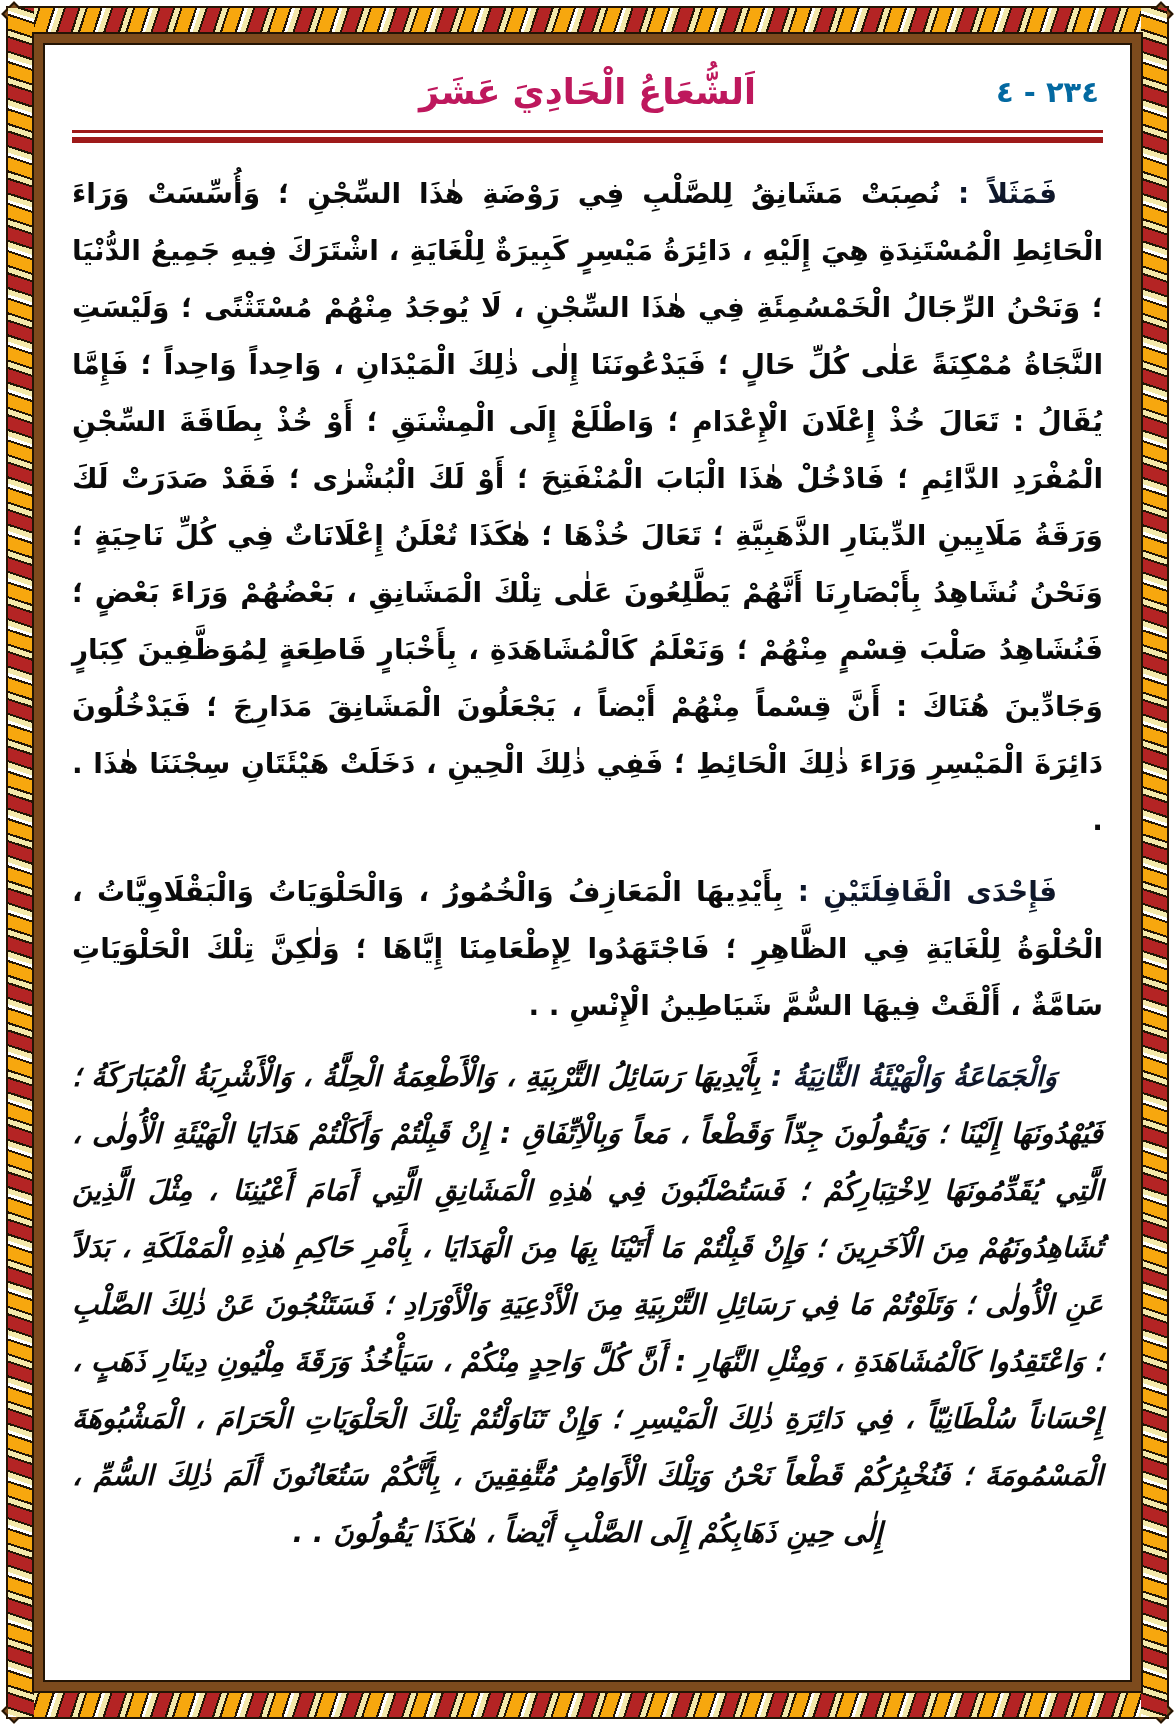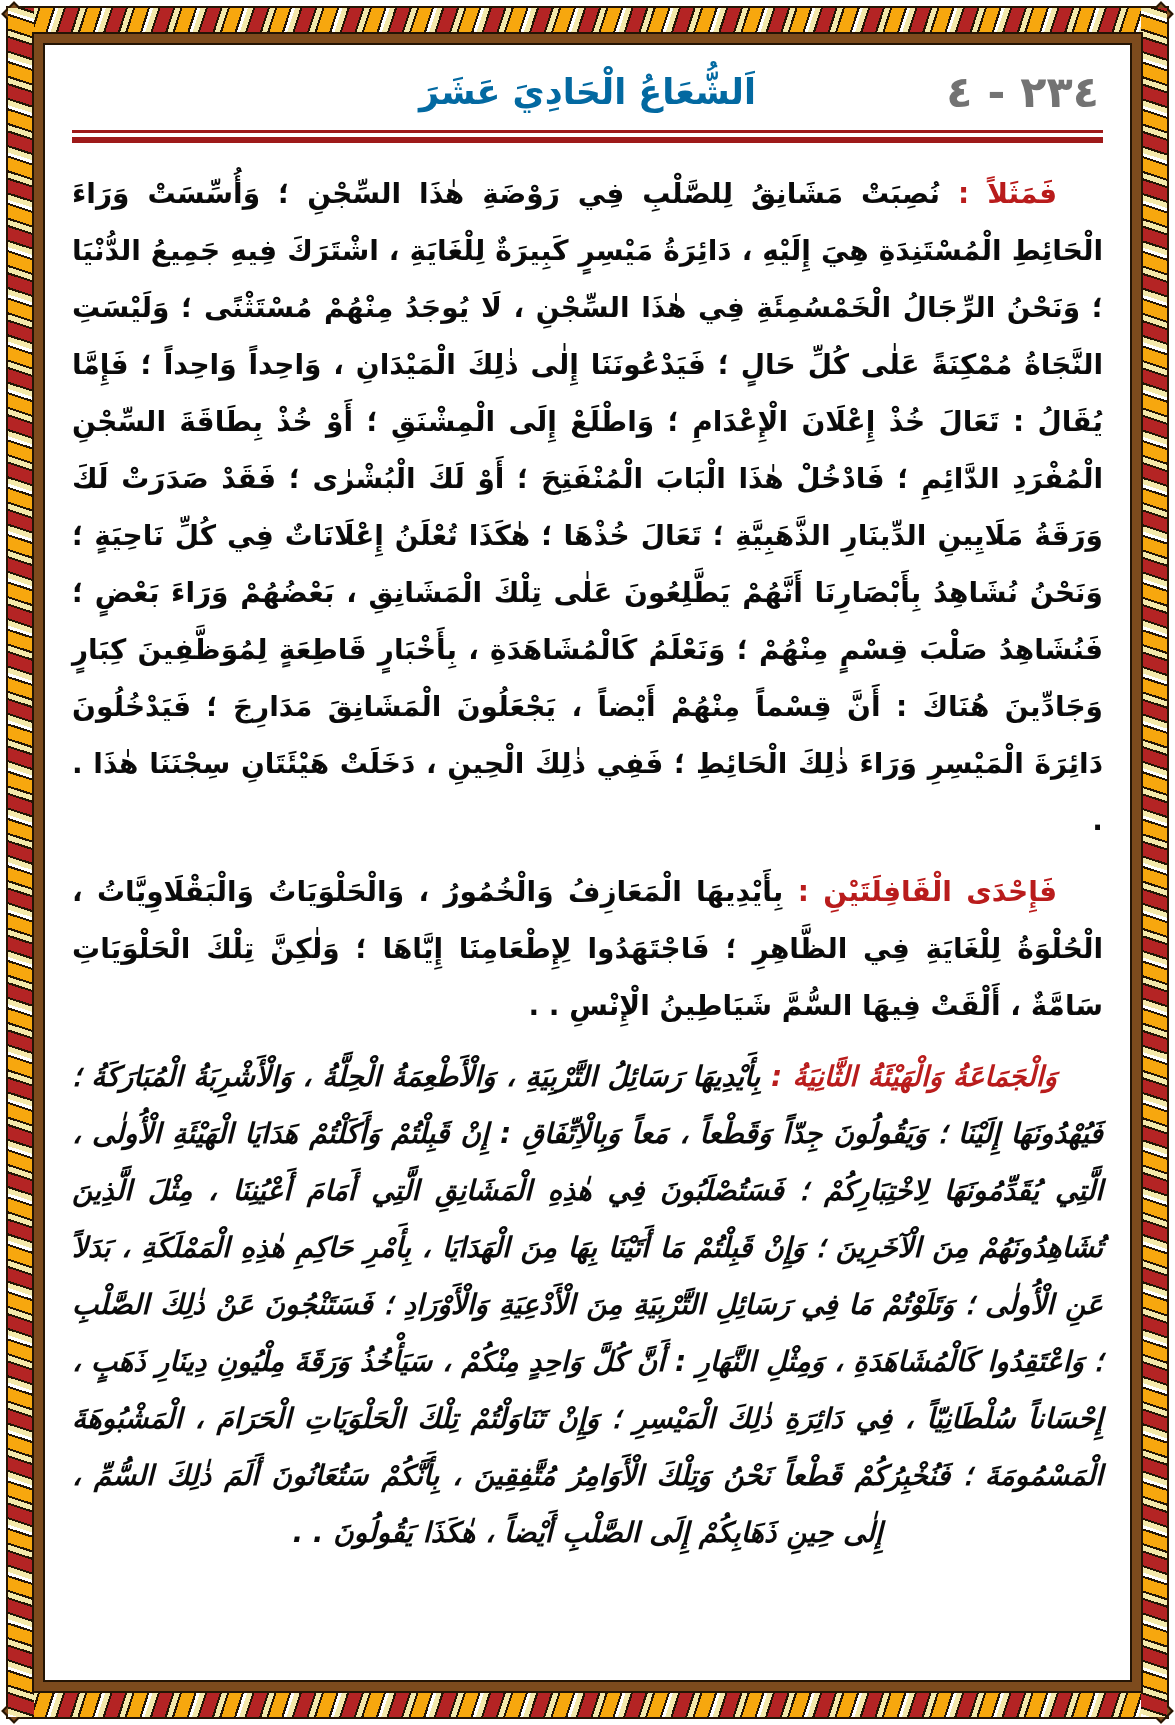--- a/index.html
+++ b/index.html
@@ -71,44 +71,44 @@
 
   
   .content {
     position:absolute; inset:46px;
     padding:14px 26px 0 26px;
     overflow:hidden;
   }
   .header { position:relative; height:64px; }
   .page-title {
     font-size:35px; font-weight:bold;
-    color:#0369a1; text-align:center; line-height:64px;
+    color:#be185d; text-align:center; line-height:64px;
   }
   .page-number {
     position:absolute; top:0; right:4px;
-    font-size:43px; font-weight:bold;
-    color:#737373; line-height:64px;
+    font-size:29px; font-weight:bold;
+    color:#0369a1; line-height:64px;
     white-space:nowrap;
   }
   .double-rule {
     margin-top:6px;
     height:4px;
     border-top:3px solid #9e1a1a;
     border-bottom:6px solid #9e1a1a;
   }
   .body-text {
     margin-top:22px;
     font-size:28px; font-weight:bold;
     line-height:57px;
     color:#0b0b0b;
     text-align:justify;
   }
   .body-text p { margin:0 0 14px 0; text-indent:46px; }
   .body-text p.center-last { text-align-last:center;font-style:italic; }
-  .lead { color:#b91c1c; }
+  .lead { color:#0f172a; }
 </style>
 </head>
 <body>
 
 <div class="page">
 
   <div class="frame-outline">
     <div class="corner corner-tl"></div>
     <div class="corner corner-tr"></div>
     <div class="corner corner-bl"></div>

